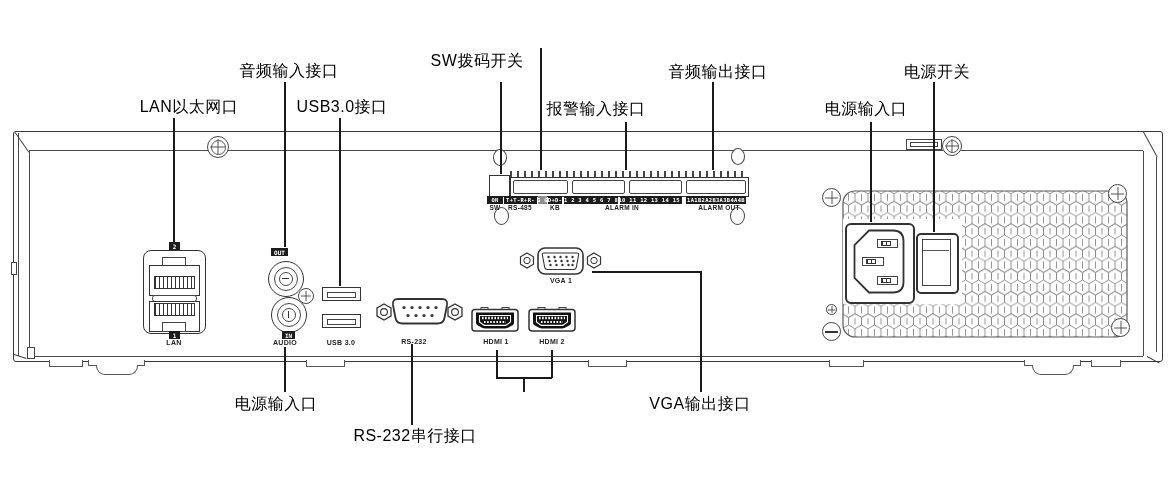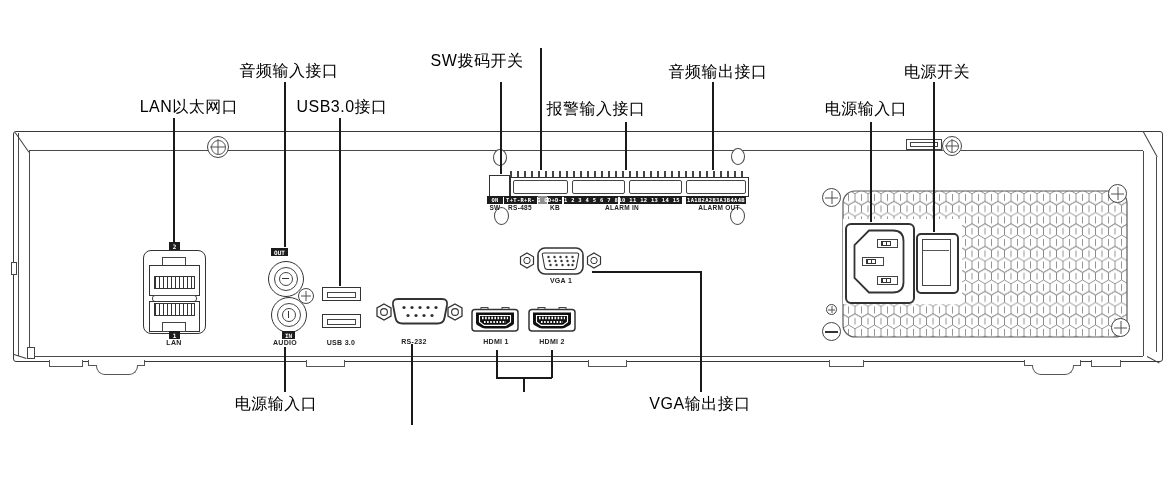--- a/index.html
+++ b/index.html
@@ -62,20 +62,21 @@
   <div class="lbl" style="left:477px;top:51px">SW拨码开关</div>
   <div class="lbl" style="left:718px;top:62px">音频输出接口</div>
   <div class="lbl" style="left:937px;top:62px">电源开关</div>
   <div class="lbl" style="left:189px;top:97px">LAN以太网口</div>
   <div class="lbl" style="left:342px;top:97px">USB3.0接口</div>
   <div class="lbl" style="left:596px;top:99px">报警输入接口</div>
   <div class="lbl" style="left:866px;top:99px">电源输入口</div>
 
   <div class="lbl" style="left:276px;top:394px">电源输入口</div>
   <div class="lbl" style="left:700px;top:394px">VGA输出接口</div>
+  <div class="lbl" style="left:415px;top:426px">RS-232串行接口</div>
 
   <div class="chassis"></div>
   <div class="lh" style="left:29px;top:150px;width:1114px"></div>
   <div class="lh" style="left:29px;top:356px;width:1114px"></div>
   <div class="lv" style="left:18px;top:133px;height:223px"></div>
   <div class="lv" style="left:29px;top:151px;height:205px"></div>
   <div class="lv" style="left:1143px;top:151px;height:205px"></div>
   <div class="lv" style="left:1156px;top:157px;height:195px"></div>
   <div class="diag" style="left:15px;top:132px;width:24px;transform:rotate(55deg)"></div>
   <div class="diag" style="left:1143px;top:131px;width:29px;transform:rotate(61deg)"></div>

